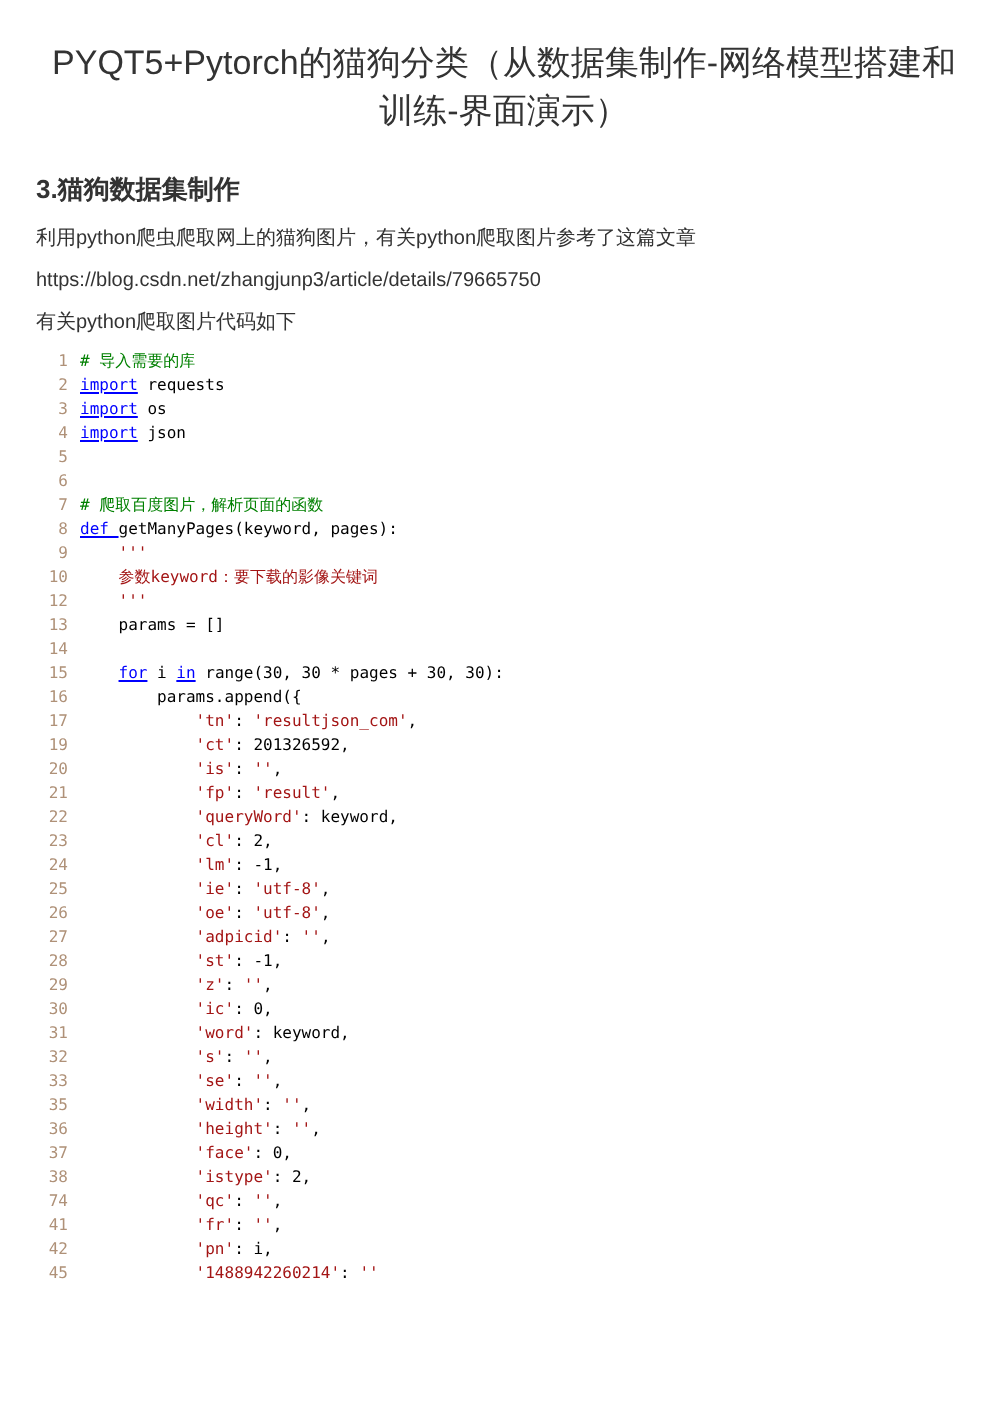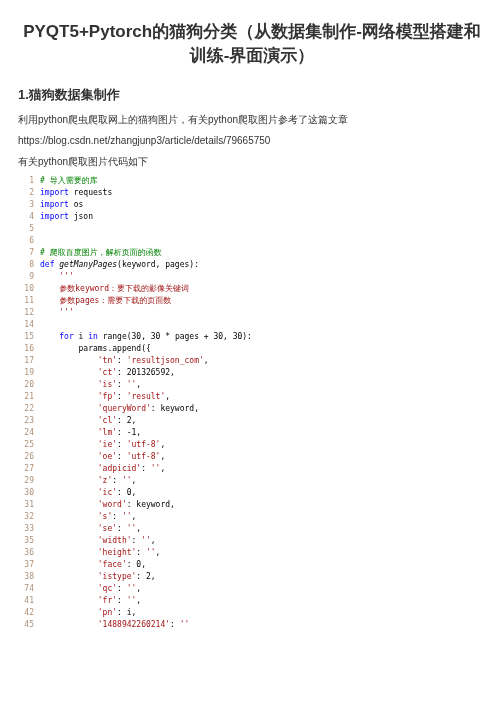--- a/index.html
+++ b/index.html
@@ -7,21 +7,21 @@
       margin: 0;
       padding: 20px 18px;
       width: 468px;
       font-size: 10px;
       color: #333;
     }
     h1 {
       font-size: 17px;
       text-align: center;
       margin: 0 0 18px 0;
-      font-weight: bold;
+      font-weight: normal;
       line-height: 1.4;
     }
     h2 {
       font-size: 13px;
       font-weight: bold;
       margin: 10px 0 8px 0;
     }
     .desc {
       font-size: 10px;
       margin: 6px 0;
@@ -36,60 +36,61 @@
       display: flex;
       white-space: pre;
     }
     .ln {
       width: 16px;
       text-align: right;
       color: #af9178;
       margin-right: 6px;
       flex-shrink: 0;
     }
-    .kw { color: #0000ff; }
+    .kw { color: #0000ff; text-decoration: underline; }
     .str { color: #a31515; }
     .cmt { color: #008000; text-align: center; }
-    .fn { color: #000; font-style: italic; }
+    .fn { color: #000; }
     .id { color: #000; }
   </style>
 </head>
 <body>
 
 <h1>PYQT5+Pytorch的猫狗分类（从数据集制作-网络模型搭建和训练-界面演示）</h1>
-<h2>1.猫狗数据集制作</h2>
+<h2>3.猫狗数据集制作</h2>
 <p class="desc">利用python爬虫爬取网上的猫狗图片，有关python爬取图片参考了这篇文章</p>
 <p class="desc">https://blog.csdn.net/zhangjunp3/article/details/79665750</p>
 <p class="desc">有关python爬取图片代码如下</p>
 <div class="code" id="code-container">
     <div class="line"><span class="ln">1</span><span><span class="cmt"># 导入需要的库</span></span></div>
     <div class="line"><span class="ln">2</span><span><span class="kw">import</span><span class="id"> requests</span></span></div>
     <div class="line"><span class="ln">3</span><span><span class="kw">import</span><span class="id"> os</span></span></div>
     <div class="line"><span class="ln">4</span><span><span class="kw">import</span><span class="id"> json</span></span></div>
     <div class="line"><span class="ln">5</span><span><span class="id"></span></span></div>
     <div class="line"><span class="ln">6</span><span><span class="id"></span></span></div>
     <div class="line"><span class="ln">7</span><span><span class="cmt"># 爬取百度图片，解析页面的函数</span></span></div>
     <div class="line"><span class="ln">8</span><span><span class="kw">def </span><span class="fn">getManyPages</span><span class="id">(keyword, pages):</span></span></div>
     <div class="line"><span class="ln">9</span><span><span class="id">    </span><span class="str">'''</span></span></div>
     <div class="line"><span class="ln">10</span><span><span class="str">    参数keyword：要下载的影像关键词</span></span></div>
-    <div class="line"><span class="ln">11</span><span><span class="str">    参数pages：需要下载的页面数</span></span></div>
     <div class="line"><span class="ln">12</span><span><span class="str">    '''</span></span></div>
+    <div class="line"><span class="ln">13</span><span><span class="id">    params = []</span></span></div>
     <div class="line"><span class="ln">14</span><span><span class="id"></span></span></div>
     <div class="line"><span class="ln">15</span><span><span class="id">    </span><span class="kw">for</span><span class="id"> i </span><span class="kw">in</span><span class="id"> range(30, 30 * pages + 30, 30):</span></span></div>
     <div class="line"><span class="ln">16</span><span><span class="id">        params.append({</span></span></div>
     <div class="line"><span class="ln">17</span><span><span class="id">            </span><span class="str">'tn'</span><span class="id">: </span><span class="str">'resultjson_com'</span><span class="id">,</span></span></div>
     <div class="line"><span class="ln">19</span><span><span class="id">            </span><span class="str">'ct'</span><span class="id">: 201326592,</span></span></div>
     <div class="line"><span class="ln">20</span><span><span class="id">            </span><span class="str">'is'</span><span class="id">: </span><span class="str">''</span><span class="id">,</span></span></div>
     <div class="line"><span class="ln">21</span><span><span class="id">            </span><span class="str">'fp'</span><span class="id">: </span><span class="str">'result'</span><span class="id">,</span></span></div>
     <div class="line"><span class="ln">22</span><span><span class="id">            </span><span class="str">'queryWord'</span><span class="id">: keyword,</span></span></div>
     <div class="line"><span class="ln">23</span><span><span class="id">            </span><span class="str">'cl'</span><span class="id">: 2,</span></span></div>
     <div class="line"><span class="ln">24</span><span><span class="id">            </span><span class="str">'lm'</span><span class="id">: -1,</span></span></div>
     <div class="line"><span class="ln">25</span><span><span class="id">            </span><span class="str">'ie'</span><span class="id">: </span><span class="str">'utf-8'</span><span class="id">,</span></span></div>
     <div class="line"><span class="ln">26</span><span><span class="id">            </span><span class="str">'oe'</span><span class="id">: </span><span class="str">'utf-8'</span><span class="id">,</span></span></div>
     <div class="line"><span class="ln">27</span><span><span class="id">            </span><span class="str">'adpicid'</span><span class="id">: </span><span class="str">''</span><span class="id">,</span></span></div>
+    <div class="line"><span class="ln">28</span><span><span class="id">            </span><span class="str">'st'</span><span class="id">: -1,</span></span></div>
     <div class="line"><span class="ln">29</span><span><span class="id">            </span><span class="str">'z'</span><span class="id">: </span><span class="str">''</span><span class="id">,</span></span></div>
     <div class="line"><span class="ln">30</span><span><span class="id">            </span><span class="str">'ic'</span><span class="id">: 0,</span></span></div>
     <div class="line"><span class="ln">31</span><span><span class="id">            </span><span class="str">'word'</span><span class="id">: keyword,</span></span></div>
     <div class="line"><span class="ln">32</span><span><span class="id">            </span><span class="str">'s'</span><span class="id">: </span><span class="str">''</span><span class="id">,</span></span></div>
     <div class="line"><span class="ln">33</span><span><span class="id">            </span><span class="str">'se'</span><span class="id">: </span><span class="str">''</span><span class="id">,</span></span></div>
     <div class="line"><span class="ln">35</span><span><span class="id">            </span><span class="str">'width'</span><span class="id">: </span><span class="str">''</span><span class="id">,</span></span></div>
     <div class="line"><span class="ln">36</span><span><span class="id">            </span><span class="str">'height'</span><span class="id">: </span><span class="str">''</span><span class="id">,</span></span></div>
     <div class="line"><span class="ln">37</span><span><span class="id">            </span><span class="str">'face'</span><span class="id">: 0,</span></span></div>
     <div class="line"><span class="ln">38</span><span><span class="id">            </span><span class="str">'istype'</span><span class="id">: 2,</span></span></div>
     <div class="line"><span class="ln">74</span><span><span class="id">            </span><span class="str">'qc'</span><span class="id">: </span><span class="str">''</span><span class="id">,</span></span></div>

